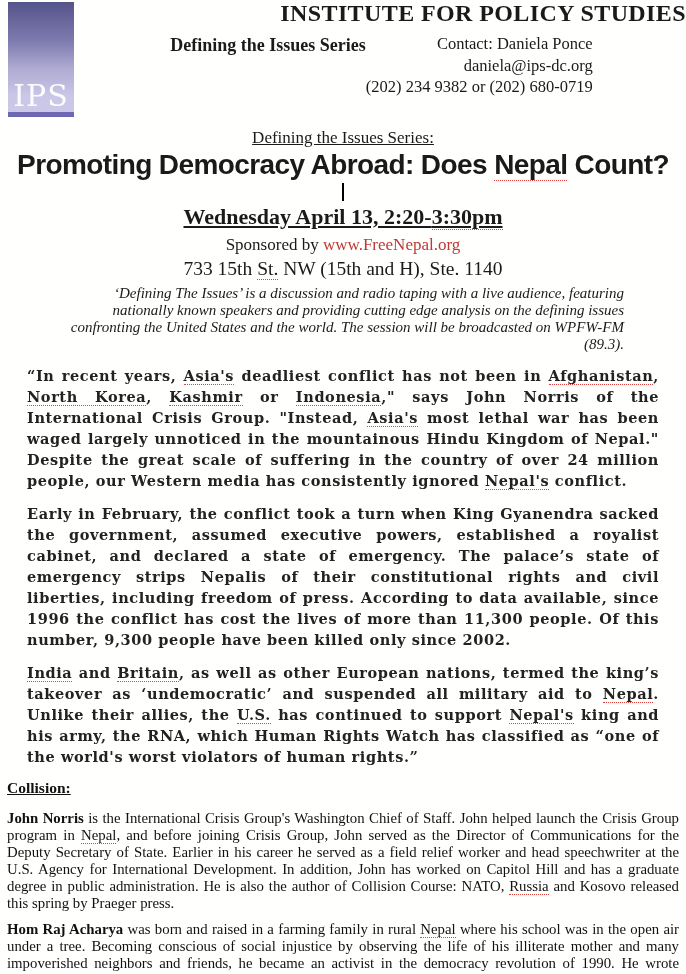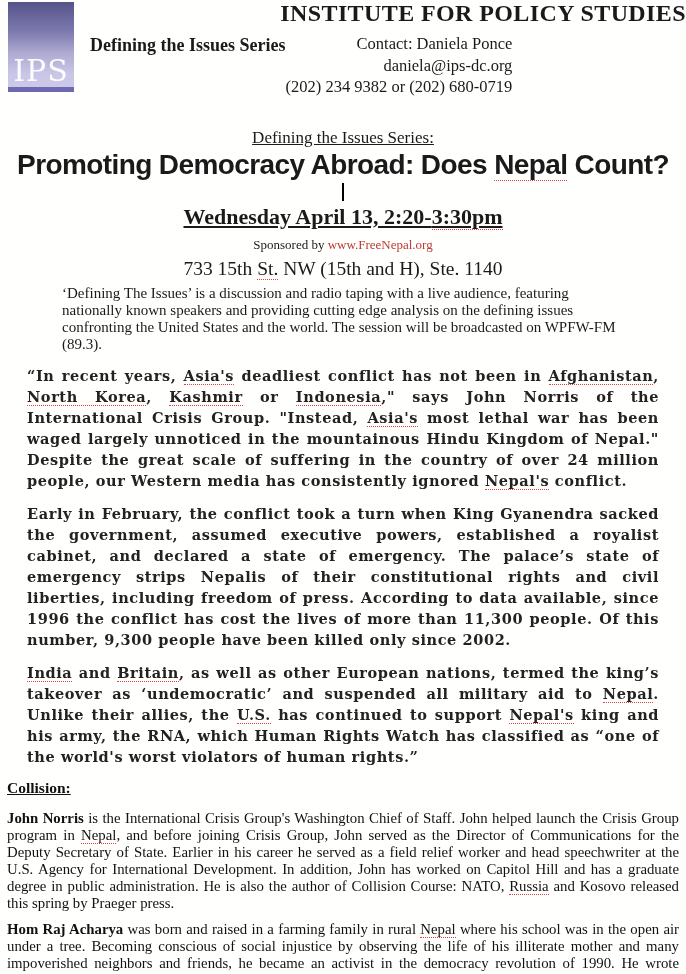--- a/index.html
+++ b/index.html
@@ -5,50 +5,50 @@
   * { margin:0; padding:0; box-sizing:border-box; }
   html,body { background:#ffffff; }
   .page {
     position:relative; width:686px; height:974px; margin:0 auto;
     background:#fffffe; color:#1a1a1a; overflow:hidden;
     font-family:"Liberation Serif", serif;
   }
   
   .header { position:relative; height:110px; }
   .logo {
-    position:absolute; left:8px; top:2px; width:66px; height:90px;
+    position:absolute; left:8px; top:2px; width:66px; height:115px;
     background:linear-gradient(to bottom, #55548a 0%, #7d7aae 35%, #aeaad1 60%, #cac6e7 85%, #ccc8e8 100%);
     border-bottom:5px solid #6e68b2;
     display:flex; align-items:flex-end; justify-content:center;
   }
   .logo-text {
     color:#ffffff; font-family:"DejaVu Serif", serif; font-size:30px;
     line-height:1; padding-bottom:1px; letter-spacing:1px; opacity:.95;
   }
   .org-name {
     margin-left:80px; padding-top:0; text-align:right;
     font-size:24px; font-weight:bold; letter-spacing:.4px; white-space:nowrap;
   }
-  .header-row { display:flex; justify-content:flex-start; margin:6px 13px 0 90px; }
+  .header-row { display:flex; justify-content:center; margin:6px 13px 0 90px; }
   .series-label { font-size:18px; font-weight:bold; padding-top:2px; }
   .contact { text-align:right; font-size:16.5px; line-height:21.5px; }
   
   .series-heading { text-align:center; font-size:17px; margin-top:18px; line-height:20px; }
   .u { text-decoration:underline; }
   .main-title {
     text-align:center; font-family:"Liberation Sans", sans-serif;
     font-size:28px; font-weight:bold; line-height:31px; letter-spacing:-0.6px;
     white-space:nowrap; margin-top:1px;
   }
   .divider-bar { width:2px; height:18px; background:#000; margin:3px auto 3px auto; }
   .datetime { text-align:center; font-size:22px; font-weight:bold; line-height:26px; }
-  .sponsored { text-align:center; font-size:13px; line-height:25px; margin-top:2px; }
+  .sponsored { text-align:center; font-size:17px; line-height:25px; margin-top:2px; }
   .address   { text-align:center; font-size:19.5px; line-height:24px; }
   .blurb {
-    text-align:left; font-size:15px; line-height:17px;
+    text-align:right; font-style:italic; font-size:15px; line-height:17px;
     margin-top:4px; padding:0 62px;
   }
   
   .quotes {
     margin:12px 27px 0 27px; text-align:justify;
     font-family:"DejaVu Serif", serif; font-size:14.5px; line-height:21px;
     letter-spacing:.6px; color:#222;
   }
   .quotes p { margin-bottom:12px;font-weight:bold; }
   

